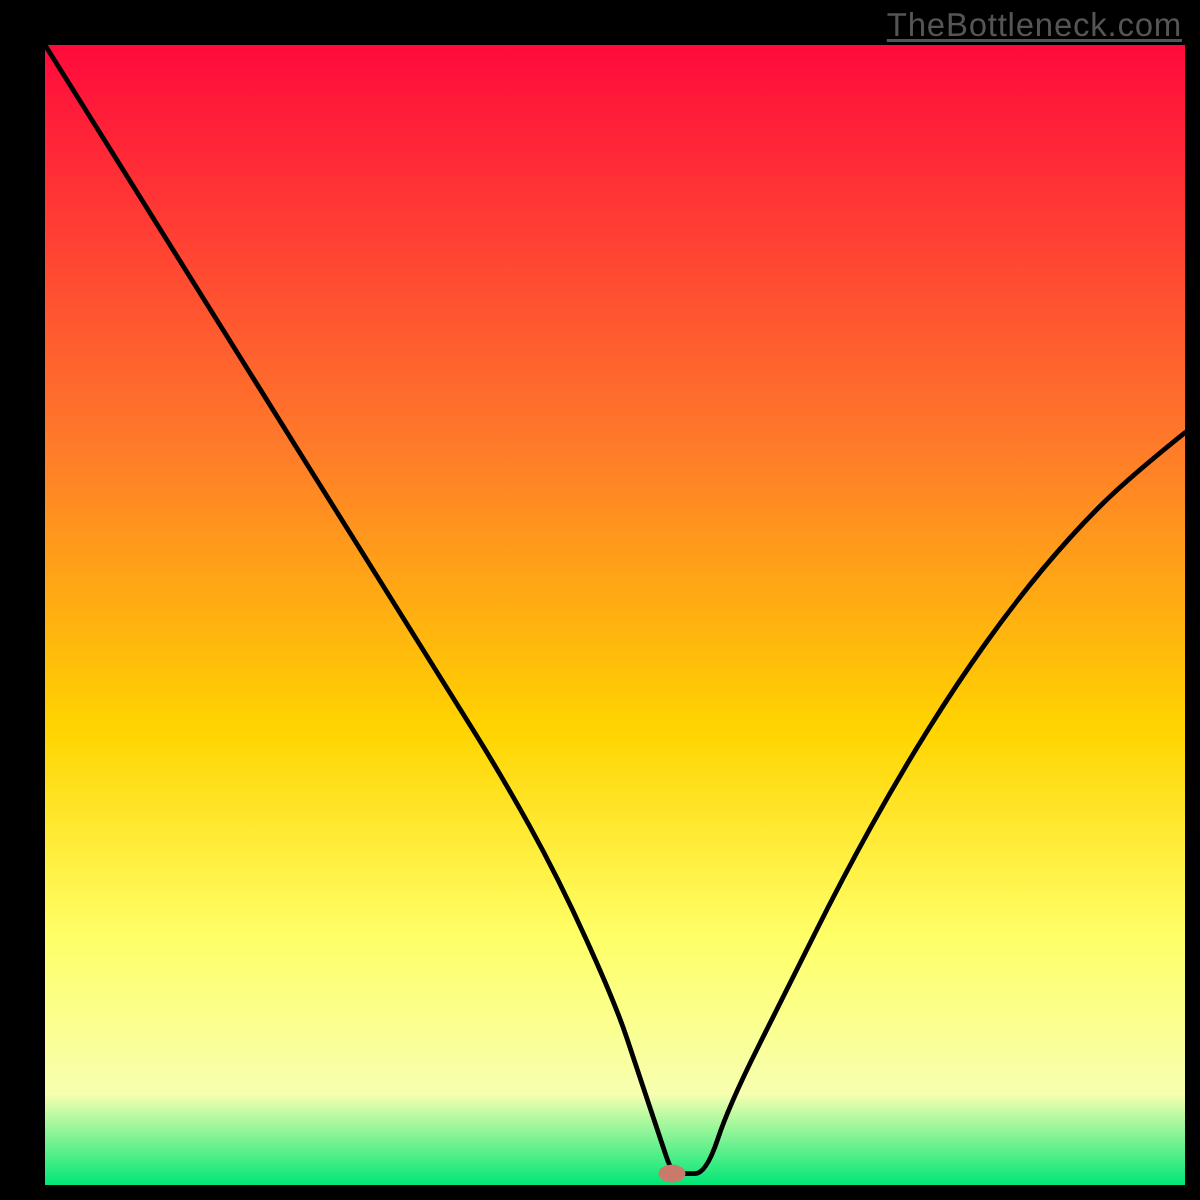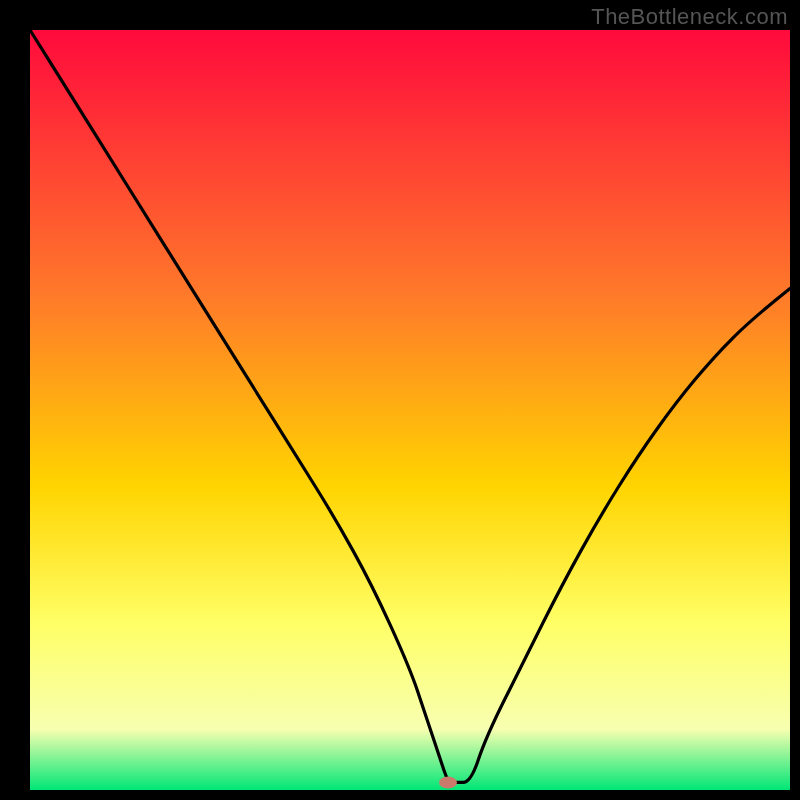--- a/index.html
+++ b/index.html
@@ -20,20 +20,21 @@
   .watermark {
     position: absolute;
     top: 4px;
     right: 12px;
     color: #555;
     font-size: 22px;
     font-weight: 500;
     letter-spacing: 0.5px;
     z-index: 50;
     user-select: none;
+    text-decoration: underline;
   }
   svg.plot {
     position: absolute;
     left: 0;
     top: 0;
     width: 800px;
     height: 800px;
     display: block;
   }
 </style>

